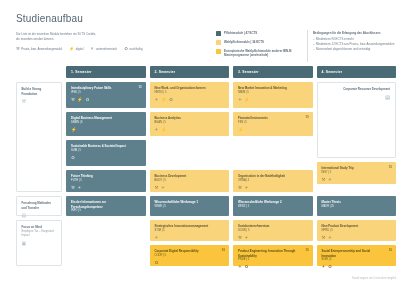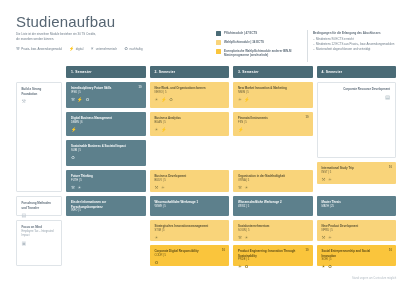--- a/index.html
+++ b/index.html
@@ -4,21 +4,21 @@
 <style>
   * { box-sizing: border-box; margin:0; padding:0; }
   html,body { width:408px; height:289px; background:#ffffff;
     font-family:"Liberation Sans", sans-serif; color:#4a5560; overflow:hidden; }
 
   .page { position:relative; width:408px; height:289px; padding:0; }
 
   
   .title {
     position:absolute; left:16px; top:13px;
-    font-size:15px; font-weight:400; letter-spacing:.2px; color:#566572;
+    font-size:10px; font-weight:400; letter-spacing:.2px; color:#566572;
   }
 
   .intro {
     position:absolute; left:16px; top:32px; width:175px;
   }
   .intro-line { font-size:2.9px; line-height:1.55; color:#6d7b88; }
 
   .iconrow { display:flex; gap:7px; margin-top:6px; align-items:center; }
   .iconrow .ic { display:flex; align-items:center; gap:1.5px; }
   .iconrow .glyph { font-size:4.2px; color:#7d8c99; line-height:1; }

